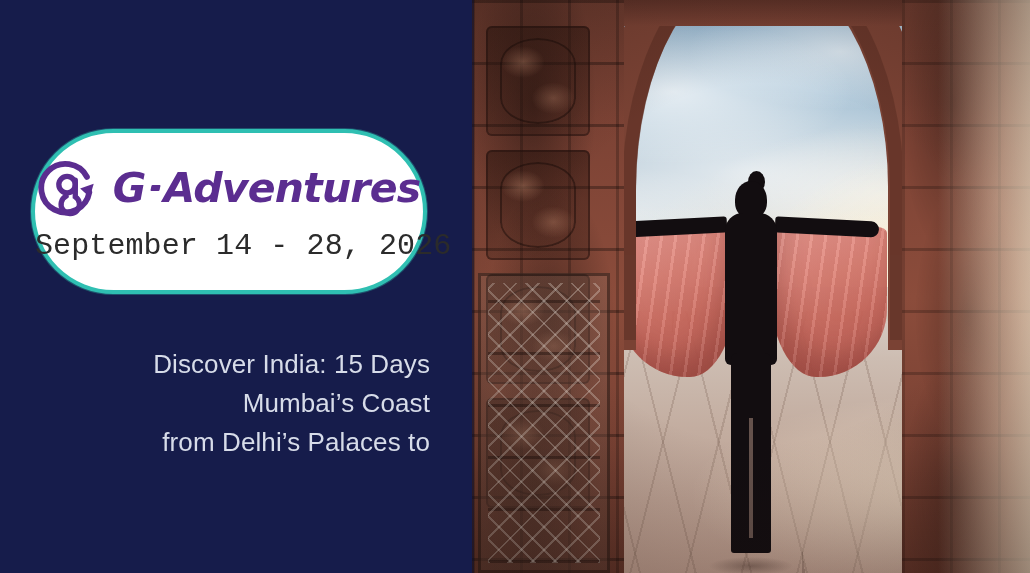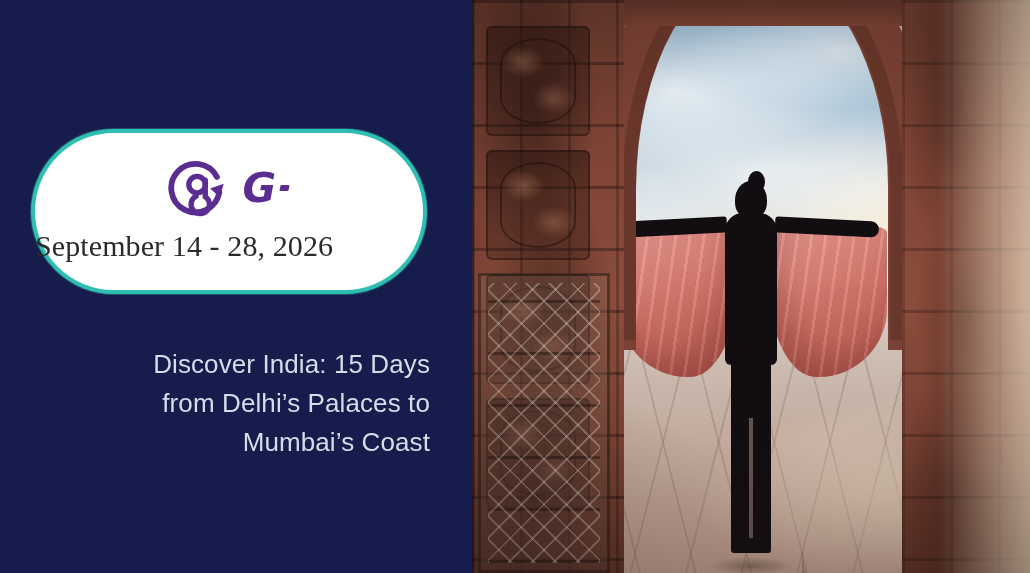--- a/index.html
+++ b/index.html
@@ -90,21 +90,21 @@
     flex: 0 0 auto;
   }
 
   #date-line {
     position: absolute;
     left: 0;
     top: 96px;
     width: 100%;
     text-align: left;
     color: #2b2b2b;
-    font-family: Liberation Serif, serif;
+    font-family: Liberation Mono, monospace;
     font-size: 30px;
     font-weight: 400;
     letter-spacing: 0.1px;
     white-space: nowrap;
   }
 
   
   #headline {
     position: absolute;
     left: 26px;
@@ -480,30 +480,31 @@
           <path d="M57.5 27.5 L53.5 41.5 L43.5 32.5 Z" fill="#5B2D90"></path>
           <g fill="none" stroke="#5B2D90" stroke-width="5.5" stroke-linecap="round">
             <circle cx="30" cy="28.5" r="8.5"></circle>
             <path d="M38.5 24 L38.5 41 A9.5 9.5 0 1 1 29 40.5"></path>
           </g>
         </svg>
 
         <div id="wordmark">
           <span class="wm-g">G</span>
           <span class="wm-dot"></span>
+          <span class="wm-name">Adventures</span>
         </div>
       </div>
 
       <div id="date-line">September 14 - 28, 2026</div>
     </div>
 
     <div id="headline">
       <span class="hl-line">Discover India: 15 Days</span>
+      <span class="hl-line">Mumbai’s Coast</span>
       <span class="hl-line">from Delhi’s Palaces to</span>
-      <span class="hl-line">Mumbai’s Coast</span>
     </div>
   </div>
 
   <div id="photo">
 
     <div class="sky"></div>
     <div class="clouds"></div>
     <div class="sunflare"></div>
 
     <div class="taj">

